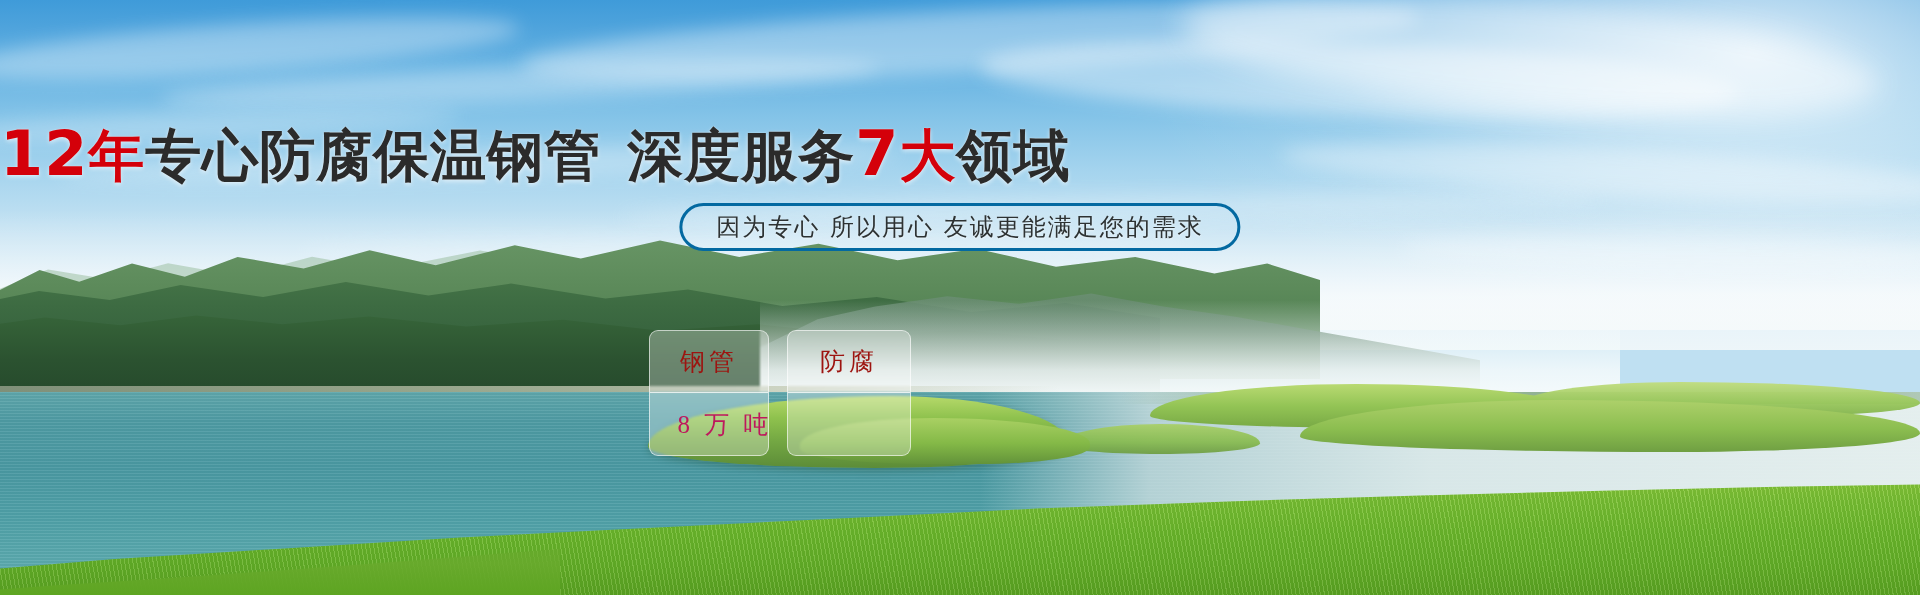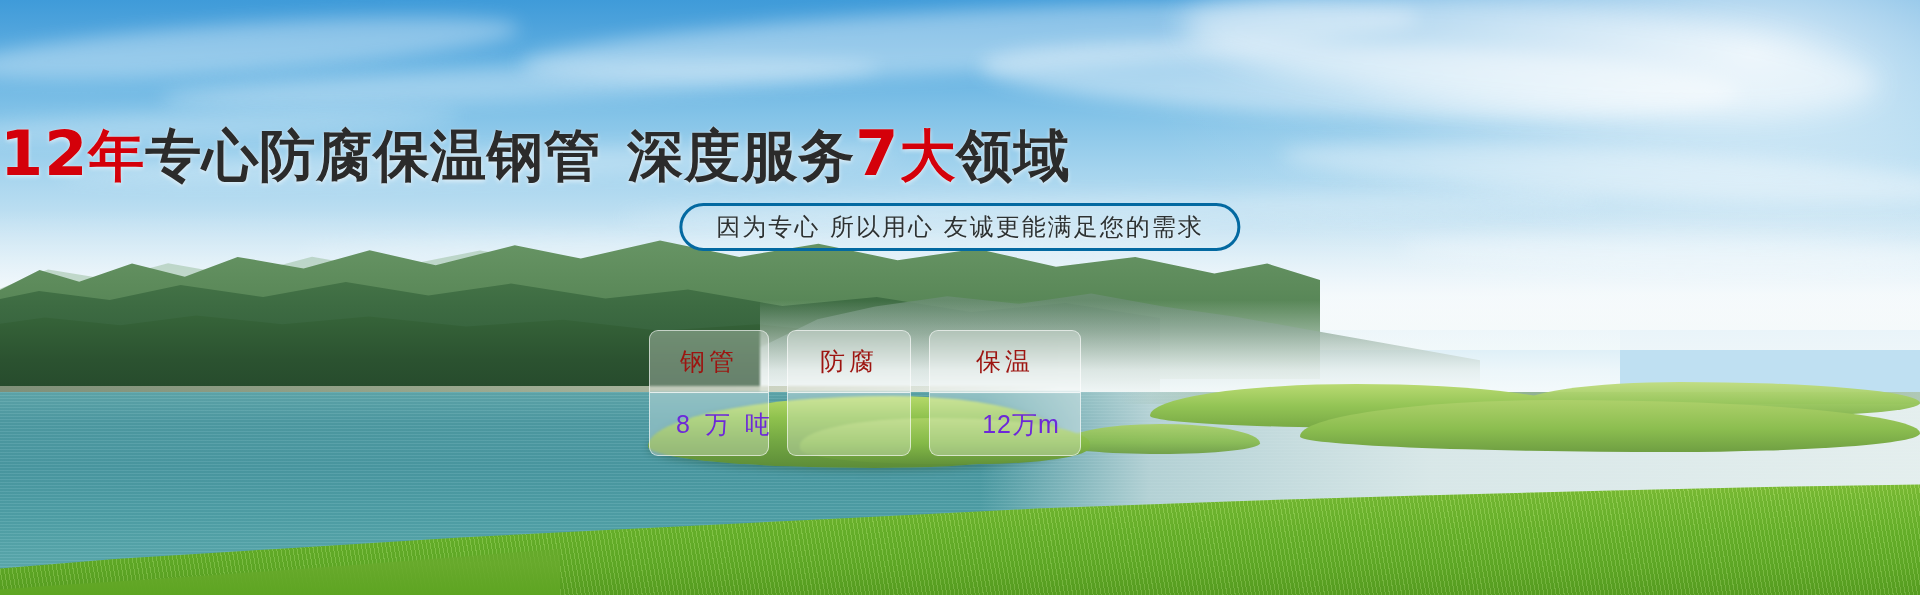--- a/index.html
+++ b/index.html
@@ -204,22 +204,22 @@
   .card-label {
     height:62px; width:100%;
     display:flex; align-items:center; justify-content:center;
     font-family:"DejaVu Sans","Liberation Sans",sans-serif;
     font-size:25px; color:#9d1410; letter-spacing:4px;
     border-bottom:1px solid rgba(255,255,255,.72);
   }
   .card-value {
     flex:1; width:100%;
     display:flex; align-items:center; justify-content:center;
-    font-family:Liberation Sans, sans-serif;
-    font-size:25px; color:#6d28d9; letter-spacing:1px;margin-left:32px;
+    font-family:Liberation Serif, serif;
+    font-size:25px; color:#be185d; letter-spacing:1px;margin-left:32px;
   }
   .card-value .sup { font-size:15px; vertical-align:super; letter-spacing:0; }
   .card:first-child .card-value { letter-spacing:4px; }
 </style>
 </head>
 <body>
 
 <div id="banner">
 
   <div class="sky"></div>
@@ -273,21 +273,15 @@
       <div class="card-label">钢管</div>
       <div class="card-value">
           <span>8 万 吨</span>
         </div>
     </div>
 
     <div class="card">
       <div class="card-label">防腐</div>
     </div>
 
-    <div class="card">
-      <div class="card-label">保温</div>
-      <div class="card-value">
-          <span>12万m</span>
-        </div>
-    </div>
 
   </div>
 </div>
 
 </body></html>

